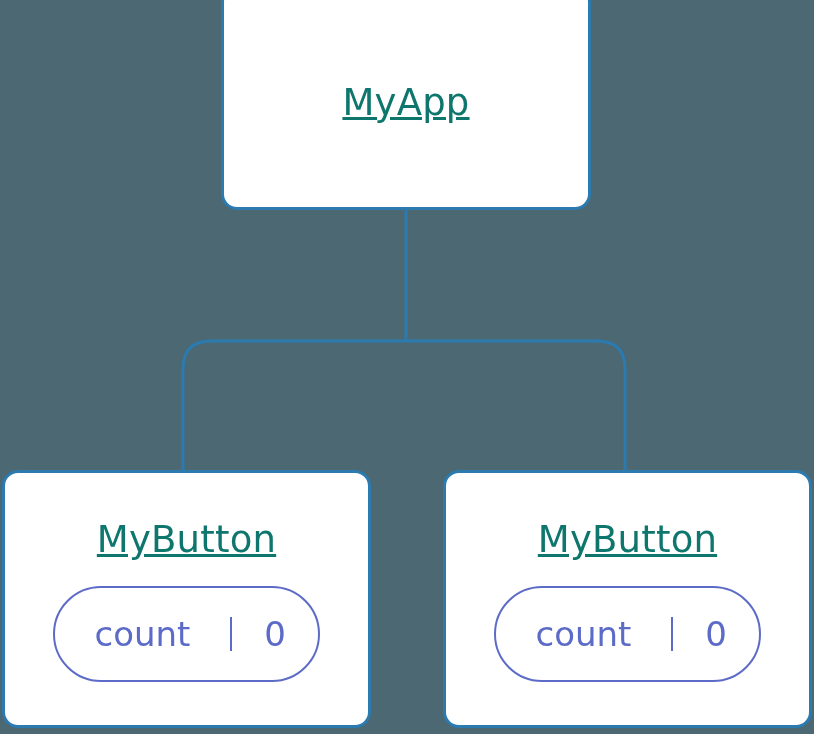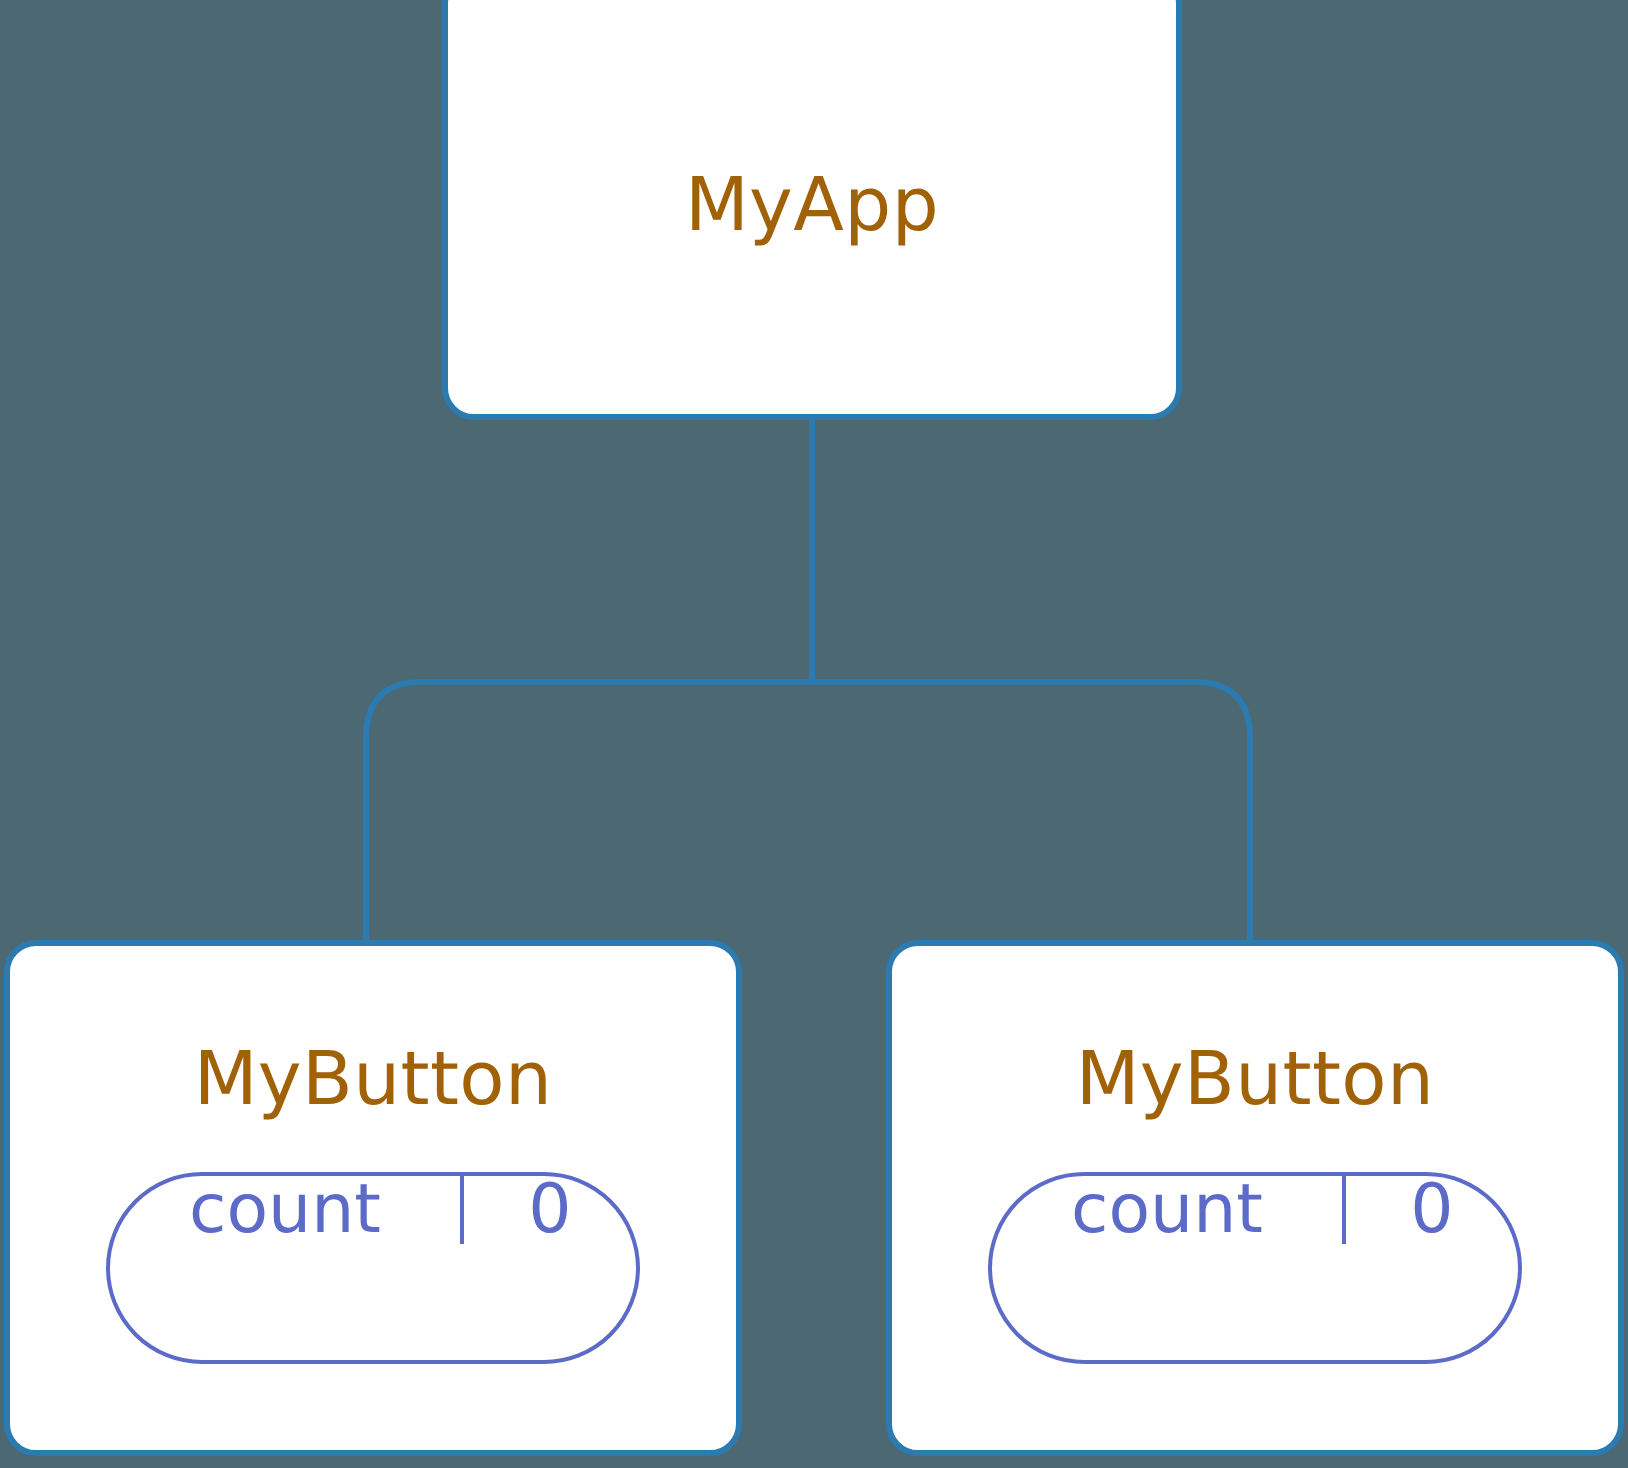--- a/index.html
+++ b/index.html
@@ -55,47 +55,48 @@
     height: 258px;
   }
   .node-child-right {
     left: 443px;
     top: 470px;
     width: 369px;
     height: 258px;
   }
 
   .node-title {
-    color: #a16207;
+    color: #0f766e;
     font-size: 37px;
     font-weight: 400;
     letter-spacing: 0.2px;
     line-height: 1;
     white-space: nowrap;
+    text-decoration: underline;
   }
   .node-root .node-title {
     font-size: 37px;
     margin-top: 8px;
   }
   .node-child-left .node-title,
   .node-child-right .node-title {
     margin-top: 48px;
     text-align: center;
   }
 
   
   .state-pill {
     box-sizing: border-box;
     margin-top: 28px;
     width: 267px;
     height: 96px;
     border: 2px solid #5c6bc8;
     border-radius: 48px;
     display: flex;
-    align-items: flex-start;
+    align-items: center;
     overflow: hidden;
   }
   .state-key {
     flex: 0 0 175px;
     display: flex;
     align-items: center;
     justify-content: center;
     color: #5c6bc8;
     font-size: 34px;
     line-height: 1;

